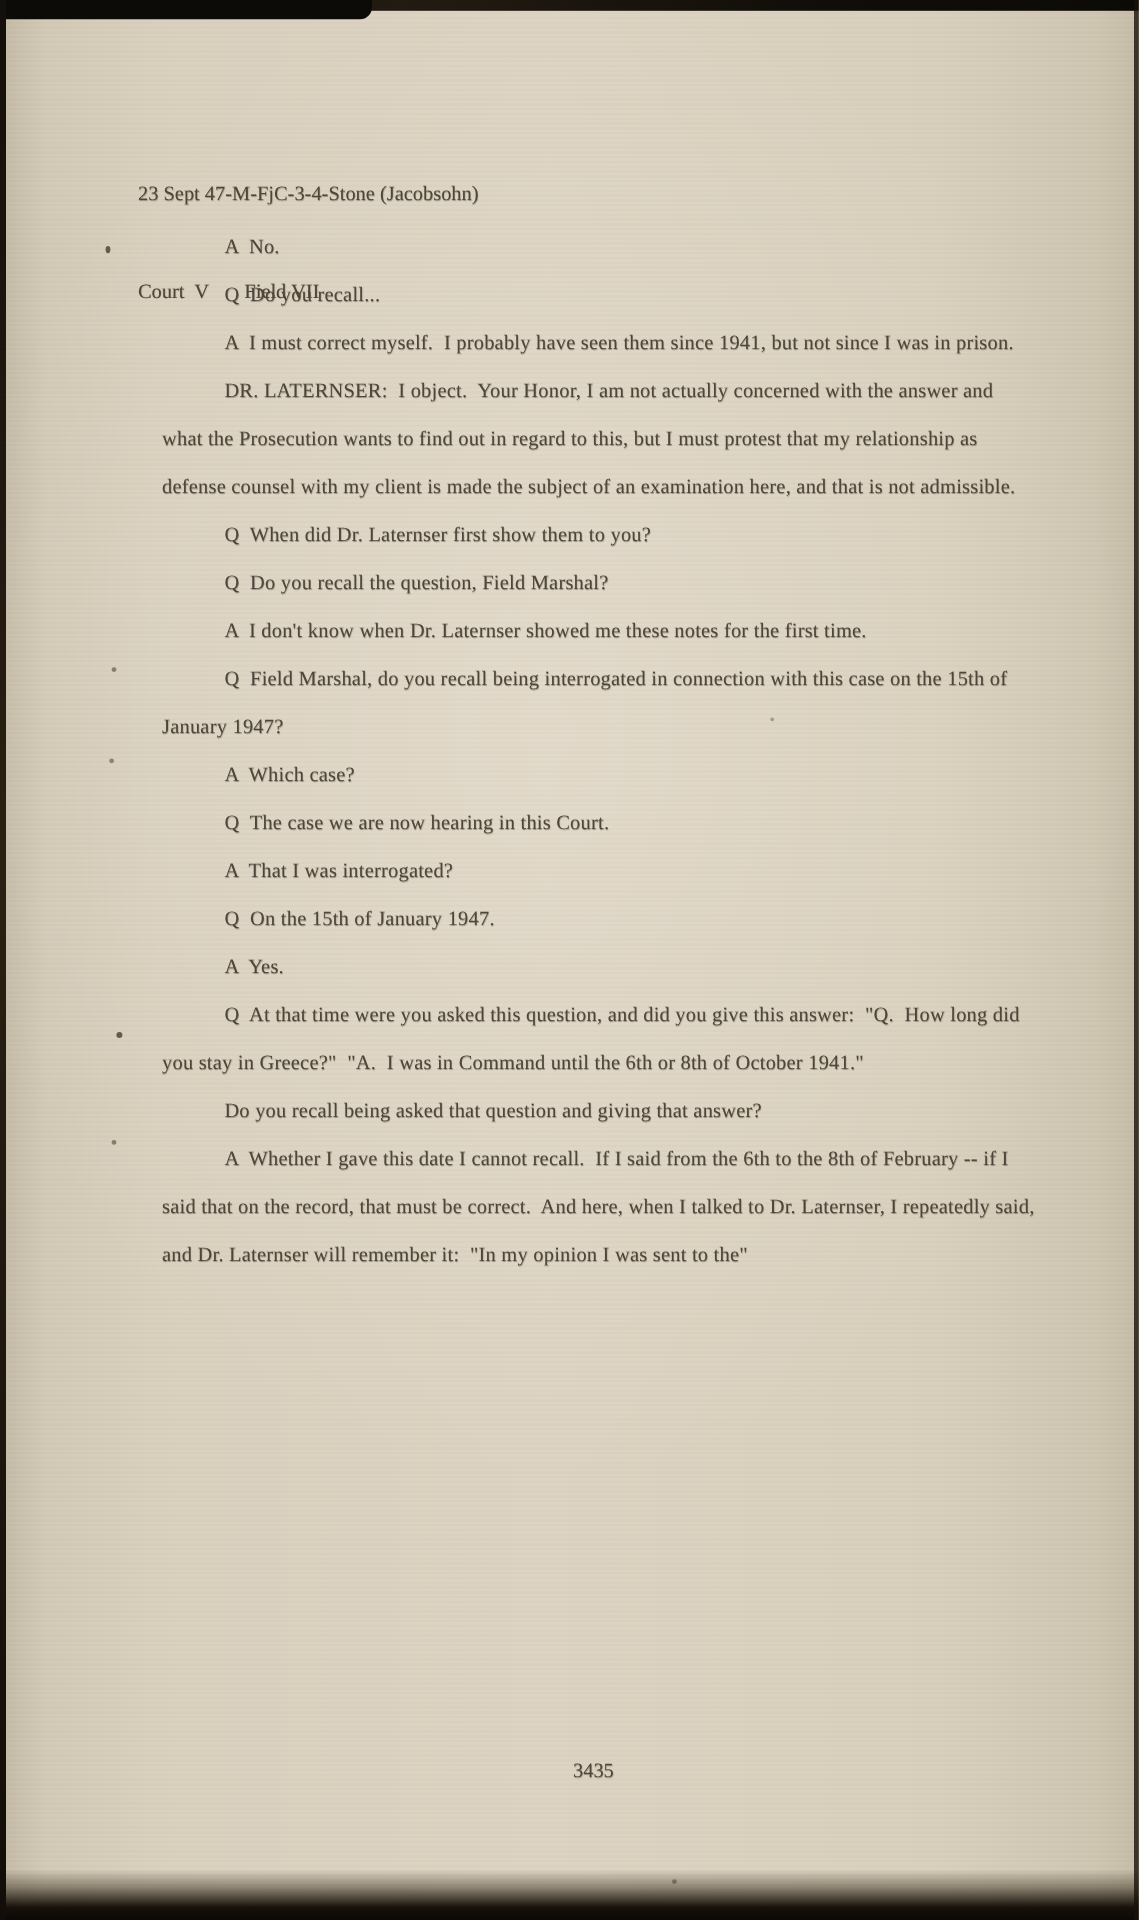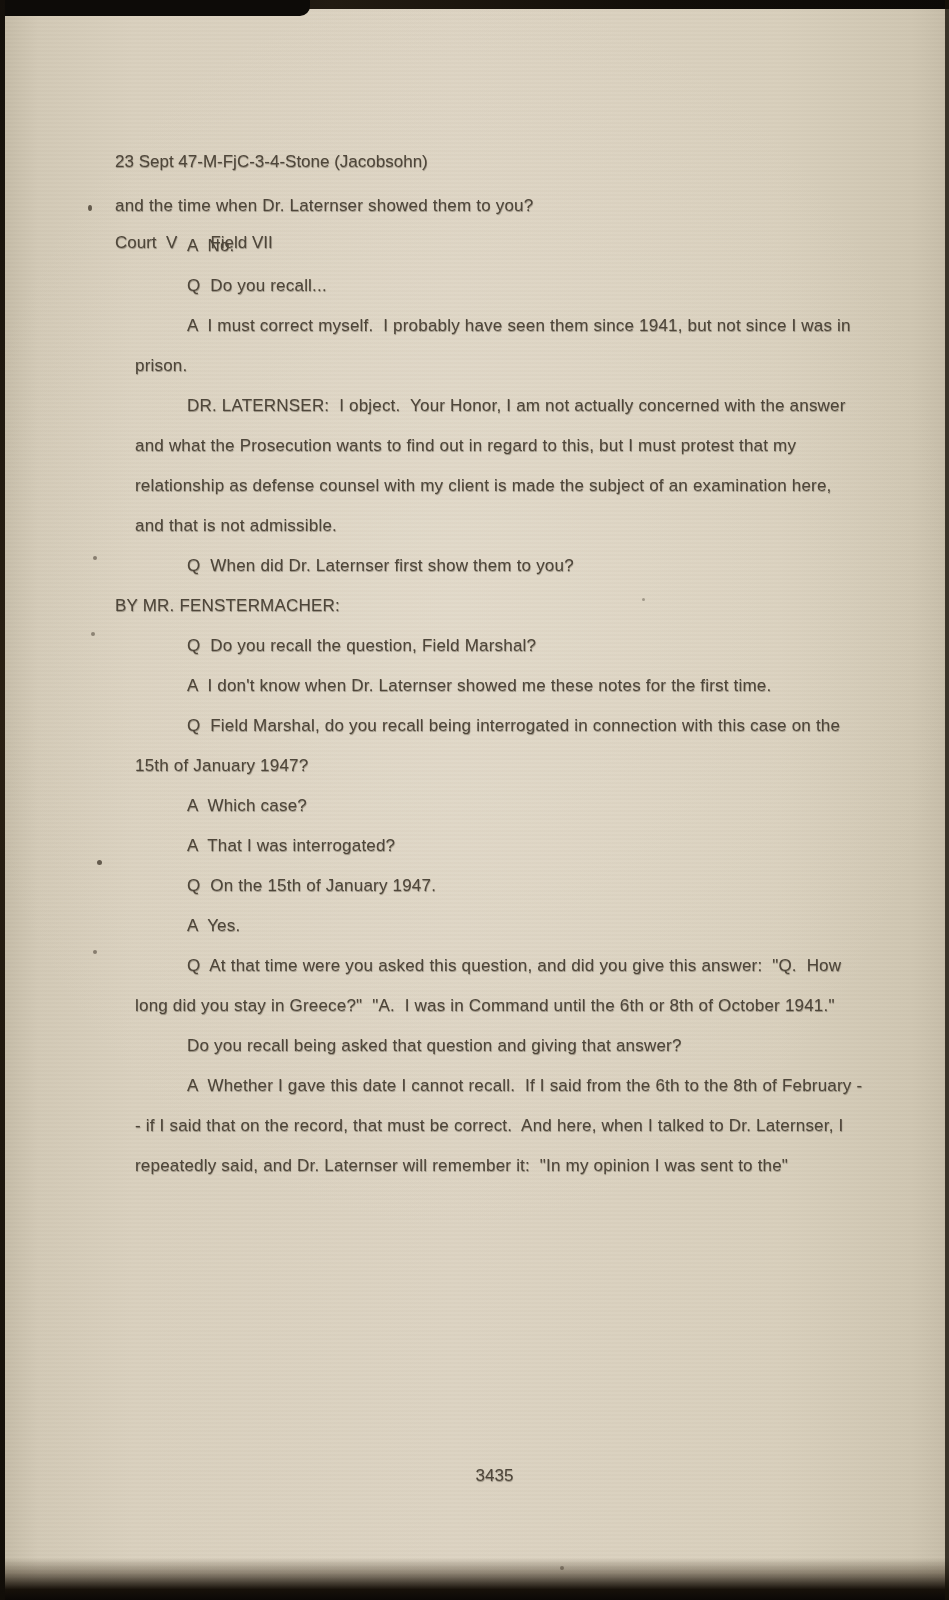--- a/index.html
+++ b/index.html
@@ -9,21 +9,21 @@
   }
   .page {
     position: relative;
     width: 949px;
     height: 1600px;
     margin: 0 auto;
     overflow: hidden;
     background:
       radial-gradient(ellipse 720px 900px at 48% 38%, rgba(231,223,208,0.55), rgba(231,223,208,0) 70%),
       linear-gradient(90deg, #c3baa6 0%, #d2c9b6 4%, #d9d0be 14%, #dcd3c2 48%, #d8cfbc 82%, #cfc6b2 96%, #c5bca8 100%);
-    font-family: Liberation Sans, sans-serif;
+    font-family: Liberation Serif, serif;
     color: #4e463a;
   }
   
   .page::before {
     content: "";
     position: absolute; inset: 0;
     background: repeating-linear-gradient(0deg, rgba(90,75,55,0.02) 0 2px, rgba(255,255,255,0.015) 2px 4px);
     pointer-events: none;
   }
   
@@ -103,31 +103,30 @@
   <div class="speck s5"></div>
   <div class="speck s6"></div>
   <div class="speck s7"></div>
 
   <div class="header">
     <div>23 Sept 47-M-FjC-3-4-Stone (Jacobsohn)</div>
     <div>Court  V       Field VII</div>
   </div>
 
   <div class="body">
-      <p class="para">and the time when Dr. Laternser showed them to you?</p>
       <p class="para indent">A  No.</p>
       <p class="para indent">Q  Do you recall...</p>
       <p class="para indent">A  I must correct myself.  I probably have seen them since 1941, but not since I was in prison.</p>
       <p class="para indent">DR. LATERNSER:  I object.  Your Honor, I am not actually concerned with the answer and what the Prosecution wants to find out in regard to this, but I must protest that my relationship as defense counsel with my client is made the subject of an examination here, and that is not admissible.</p>
       <p class="para indent">Q  When did Dr. Laternser first show them to you?</p>
-      <p class="para">BY MR. FENSTERMACHER:</p>
       <p class="para indent">Q  Do you recall the question, Field Marshal?</p>
       <p class="para indent">A  I don't know when Dr. Laternser showed me these notes for the first time.</p>
       <p class="para indent">Q  Field Marshal, do you recall being interrogated in connection with this case on the 15th of January 1947?</p>
       <p class="para indent">A  Which case?</p>
+      <p class="para indent">Q  The case we are now hearing in this Court.</p>
       <p class="para indent">A  That I was interrogated?</p>
       <p class="para indent">Q  On the 15th of January 1947.</p>
       <p class="para indent">A  Yes.</p>
       <p class="para indent">Q  At that time were you asked this question, and did you give this answer:  "Q.  How long did you stay in Greece?"  "A.  I was in Command until the 6th or 8th of October 1941."</p>
       <p class="para indent">Do you recall being asked that question and giving that answer?</p>
       <p class="para indent">A  Whether I gave this date I cannot recall.  If I said from the 6th to the 8th of February -- if I said that on the record, that must be correct.  And here, when I talked to Dr. Laternser, I repeatedly said, and Dr. Laternser will remember it:  "In my opinion I was sent to the"</p>
     </div>
 
   <div class="page-number">3435</div>
 

